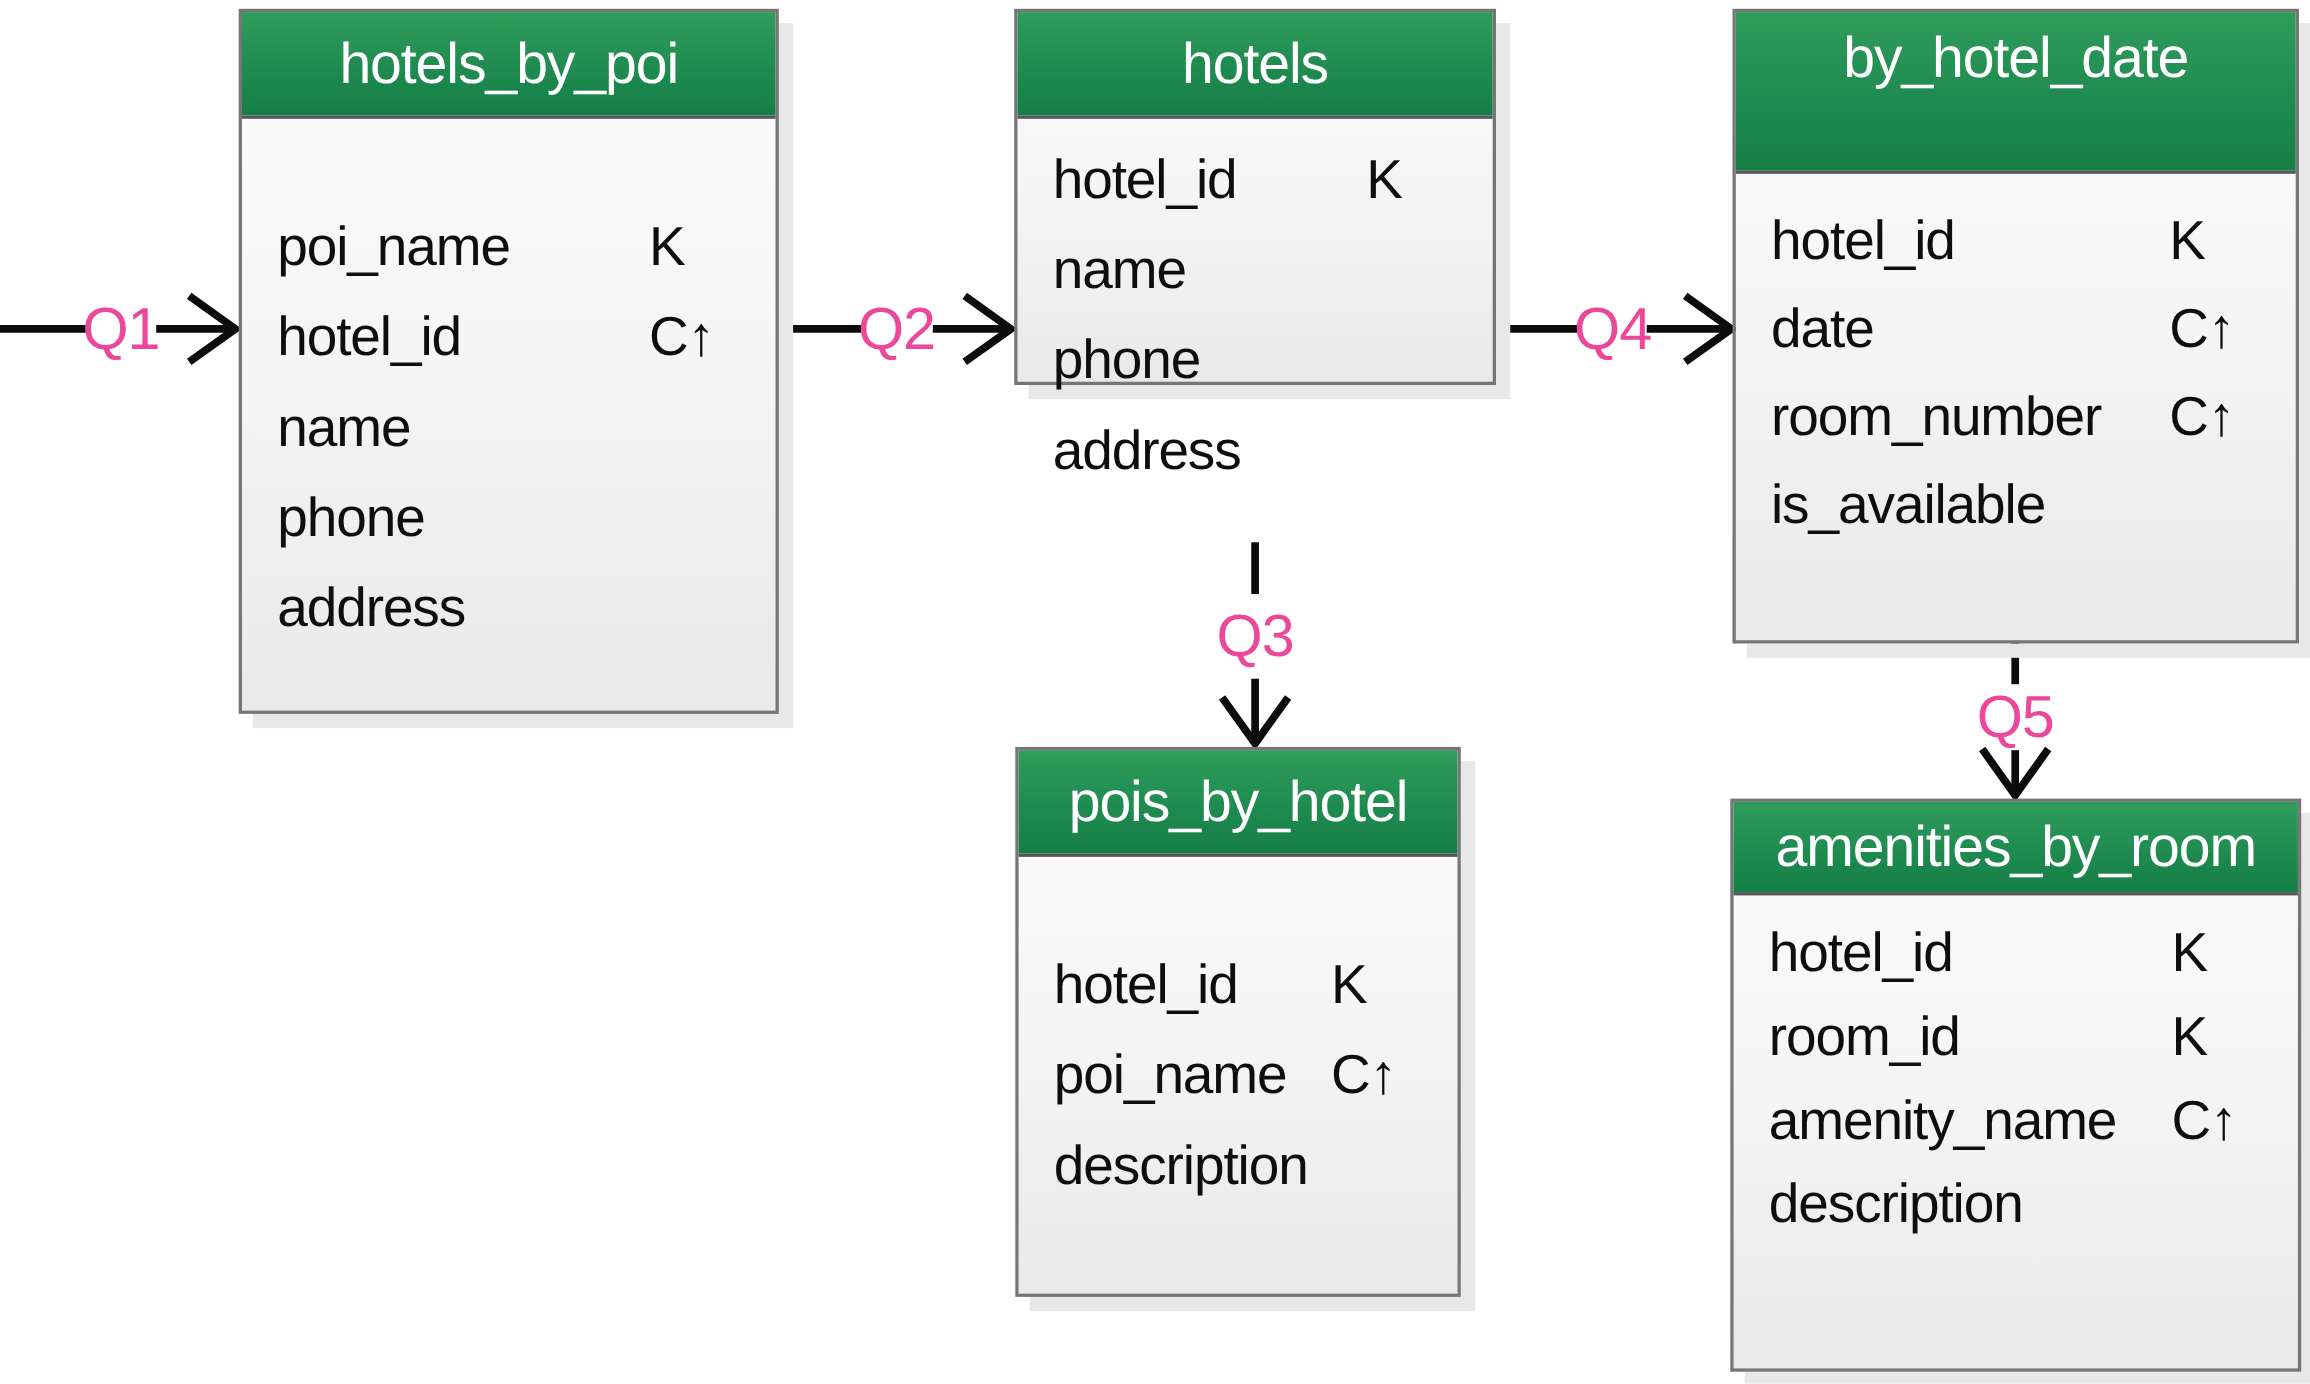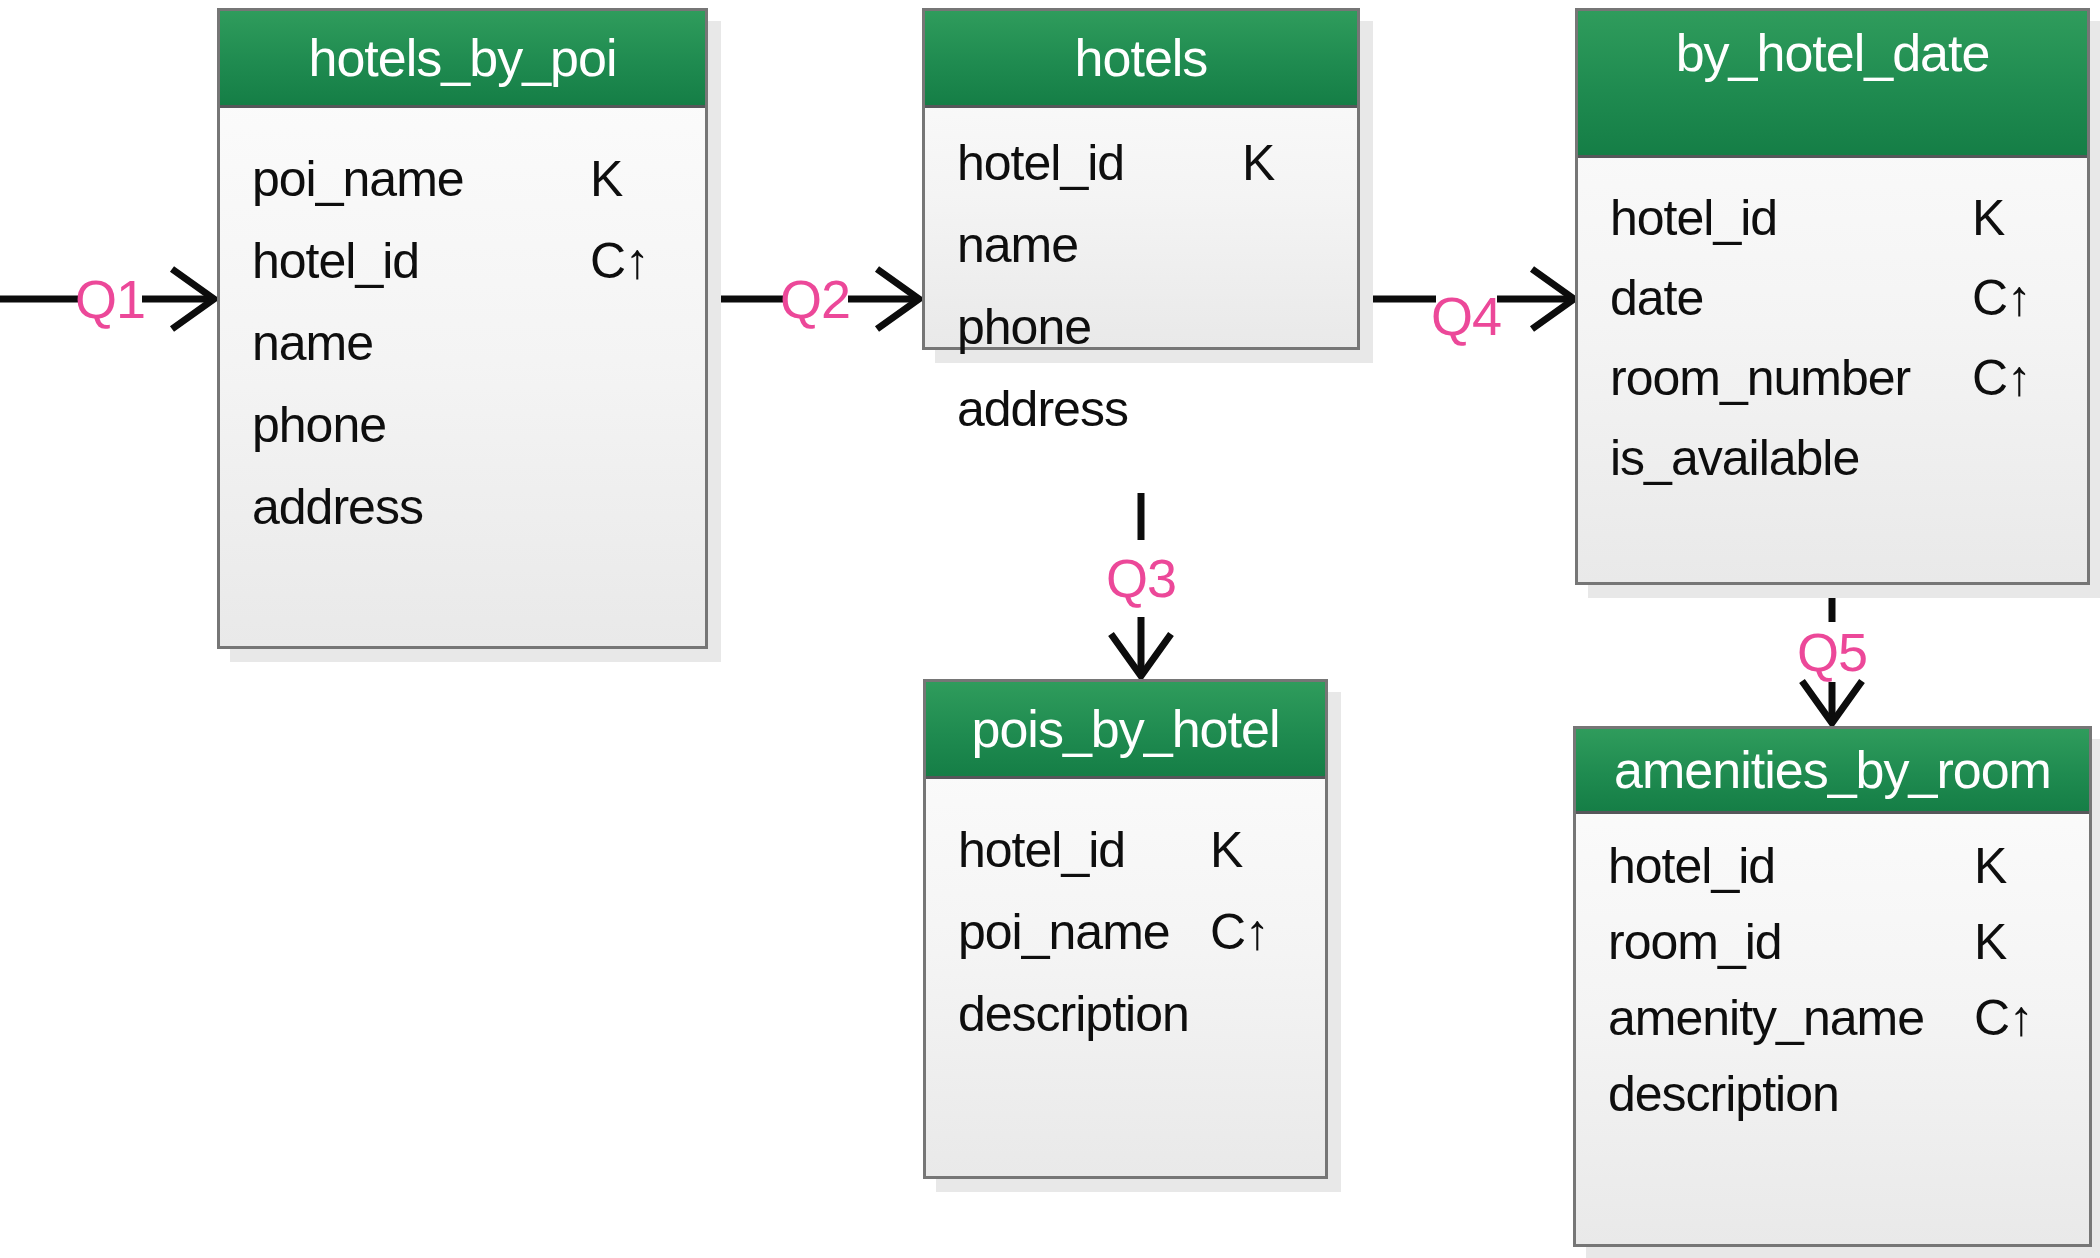--- a/index.html
+++ b/index.html
@@ -32,21 +32,21 @@
   .thead.single { height:97px; line-height:94px; }
   .thead.single.short { height:85px; line-height:82px; }
   .thead.twoline { height:147px; padding-top:9px; line-height:66px; }
   .thead span { display:block; white-space:nowrap; }
 
   .tbody { width:100%; }
   .trow { position:relative; padding-left:32px; font-size:50px; letter-spacing:-1px; white-space:nowrap; }
   .rows-82 .trow { height:82px; line-height:82px; }
   .rows-80 .trow { height:80px; line-height:80px; }
   .rows-76 .trow { height:76px; line-height:76px; }
-  .pad-30 { padding-top:30px; }
+  .pad-30 { padding-top:30px;margin-top:45px; }
   .pad-20 { padding-top:20px; }
   .pad-14 { padding-top:14px; }
   .ckey { position:absolute; left:calc(100% - 115px); top:0; }
 </style>
 </head>
 <body>
 
 <div class="canvas">
 
   <svg class="arrows">
@@ -73,21 +73,21 @@
     <g>
       <path d="M1832 585 V622"></path>
       <path d="M1832 682 V723"></path>
       <path d="M1802 681 L1832 723 L1862 681"></path>
     </g>
   </svg>
 
   <span class="qlabel" style="left:110px; top:299px;">Q1</span>
   <span class="qlabel" style="left:815px; top:299px;">Q2</span>
   <span class="qlabel" style="left:1141px; top:578px;">Q3</span>
-  <span class="qlabel" style="left:1466px; top:316px;text-align:center;">Q4</span>
+  <span class="qlabel" style="left:1466px; top:299px;text-align:center;">Q4</span>
   <span class="qlabel" style="left:1832px; top:652px;">Q5</span>
 
   <div class="table" style="left:217px; top:8px; width:491px; height:641px;">
     <div class="thead single">
       <span>hotels_by_poi</span>
     </div>
     <div class="tbody rows-82 pad-30">
       <div class="trow">
         <span>poi_name</span>
         <span class="ckey">K</span>

